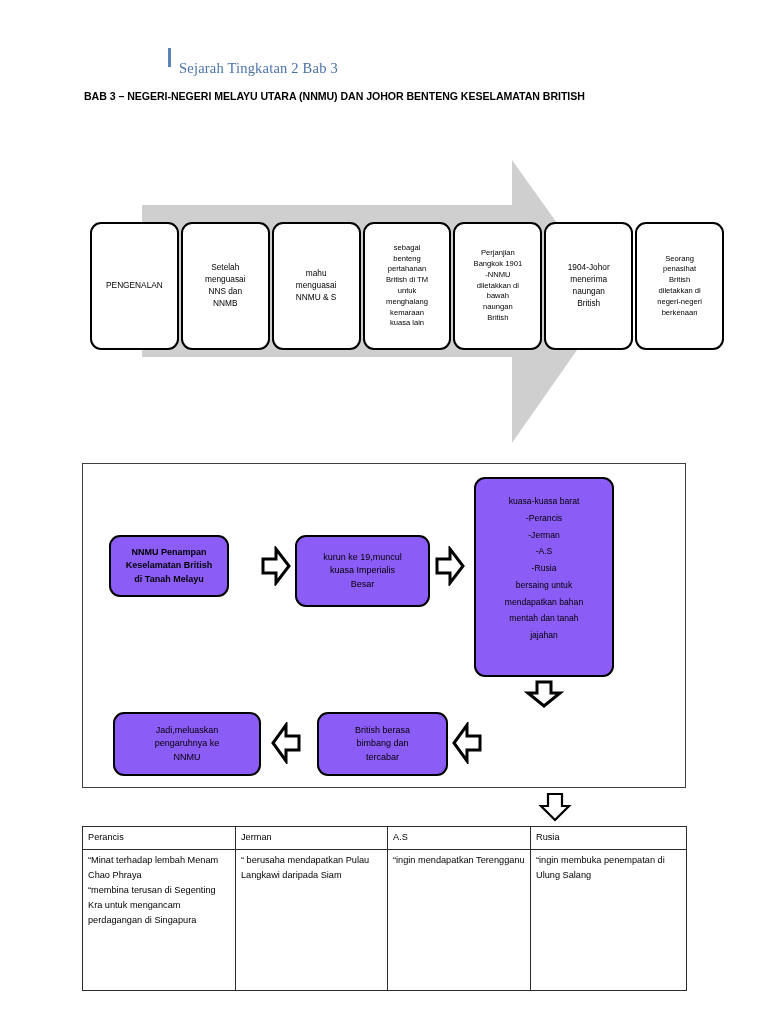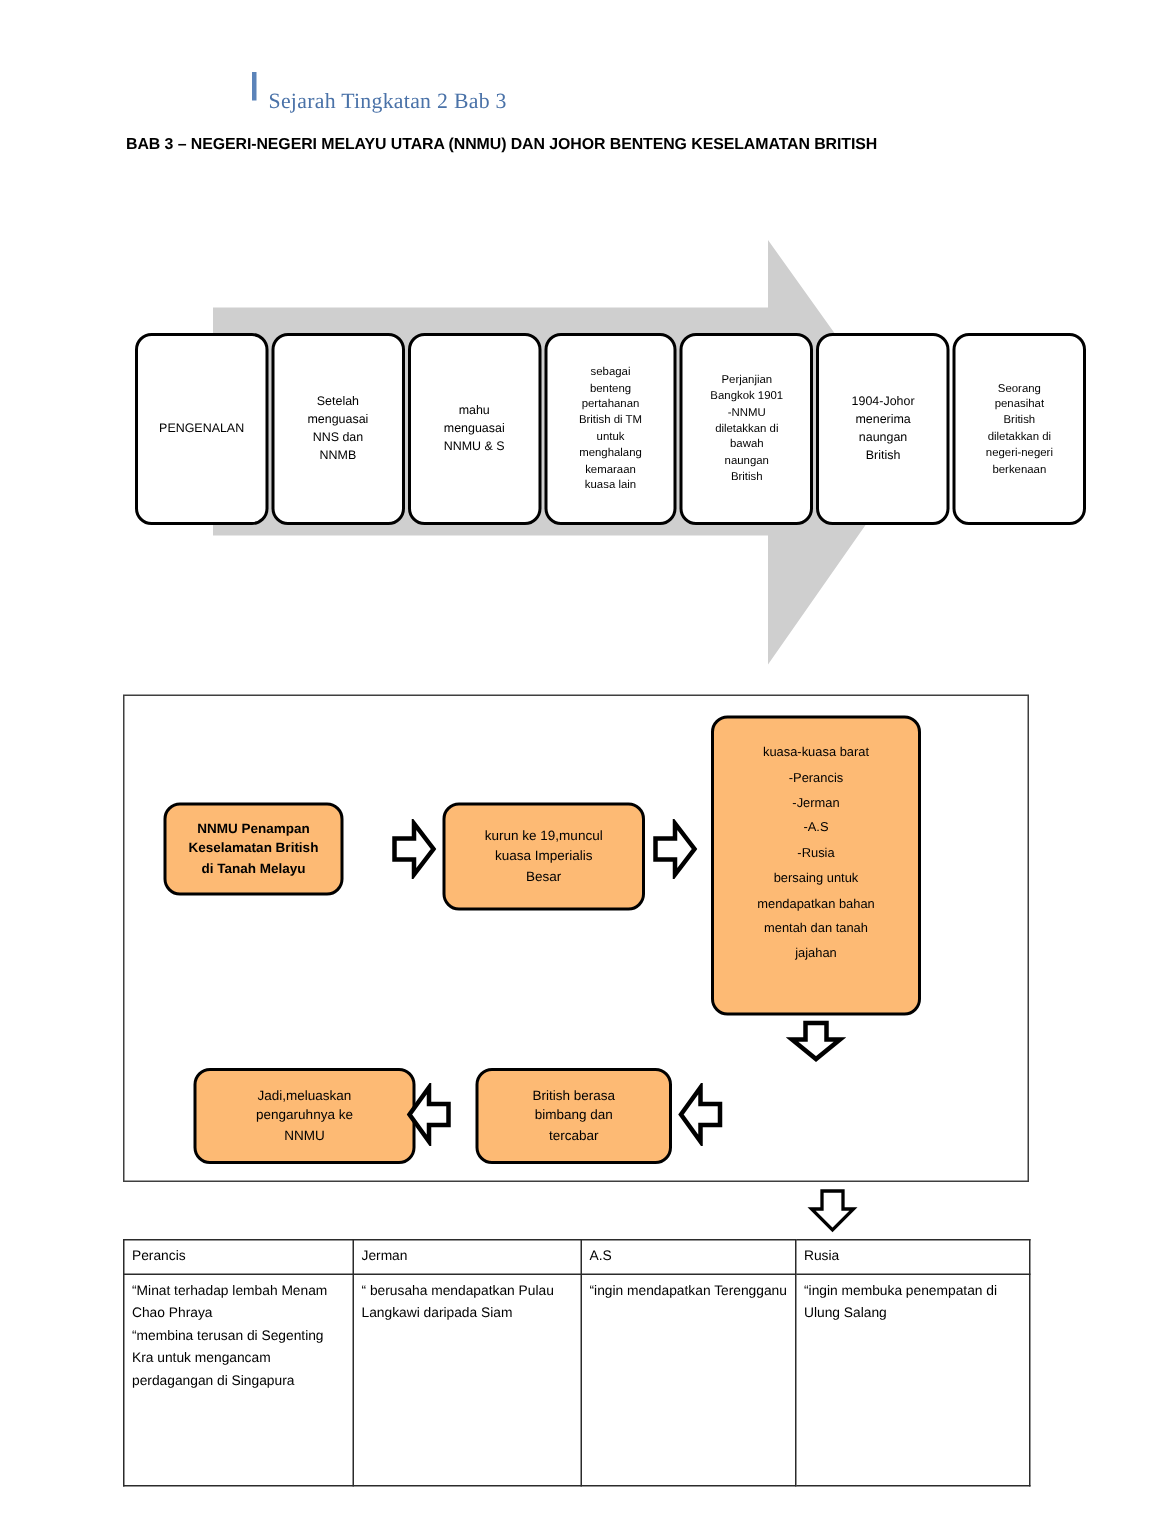--- a/index.html
+++ b/index.html
@@ -98,42 +98,42 @@
     top: 463px;
     width: 604px;
     height: 325px;
     border: 1px solid #3f3f3f;
     box-sizing: border-box;
     background: #ffffff;
   }
 
   .fc-box {
     position: absolute;
-    background: #fdba74;
+    background: #8b5cf6;
     border: 2.6px solid #000000;
     border-radius: 11px;
     display: flex;
     align-items: center;
     justify-content: center;
     text-align: center;
     box-sizing: border-box;
     font-size: 9px;
     line-height: 1.5;
     padding: 4px 6px;
     white-space: pre-line;
   }
   .fc-box.bold { font-weight: bold; }
 
   #fc-box-nnmu      { left: 26px;  top: 71px;  width: 120px; height: 62px; }
   #fc-box-kurun     { left: 212px; top: 71px;  width: 135px; height: 72px; }
   #fc-box-kuasa     { left: 391px; top: 13px;  width: 140px; height: 200px;
                       align-items: flex-start; padding-top: 14px; line-height: 1.95; font-size: 8.6px;}
   #fc-box-negara    { left: 391px; top: 245px; width: 140px; height: 70px; font-size: 8.6px;}
   #fc-box-british   { left: 234px; top: 248px; width: 131px; height: 64px; }
-  #fc-box-jadi      { left: 46px;  top: 248px; width: 148px; height: 64px; }
+  #fc-box-jadi      { left: 30px;  top: 248px; width: 148px; height: 64px; }
 
   .fc-arrow { position: absolute; }
 
   
   #powers-table {
     position: absolute;
     left: 82px;
     top: 826px;
     width: 604px;
     border-collapse: collapse;

